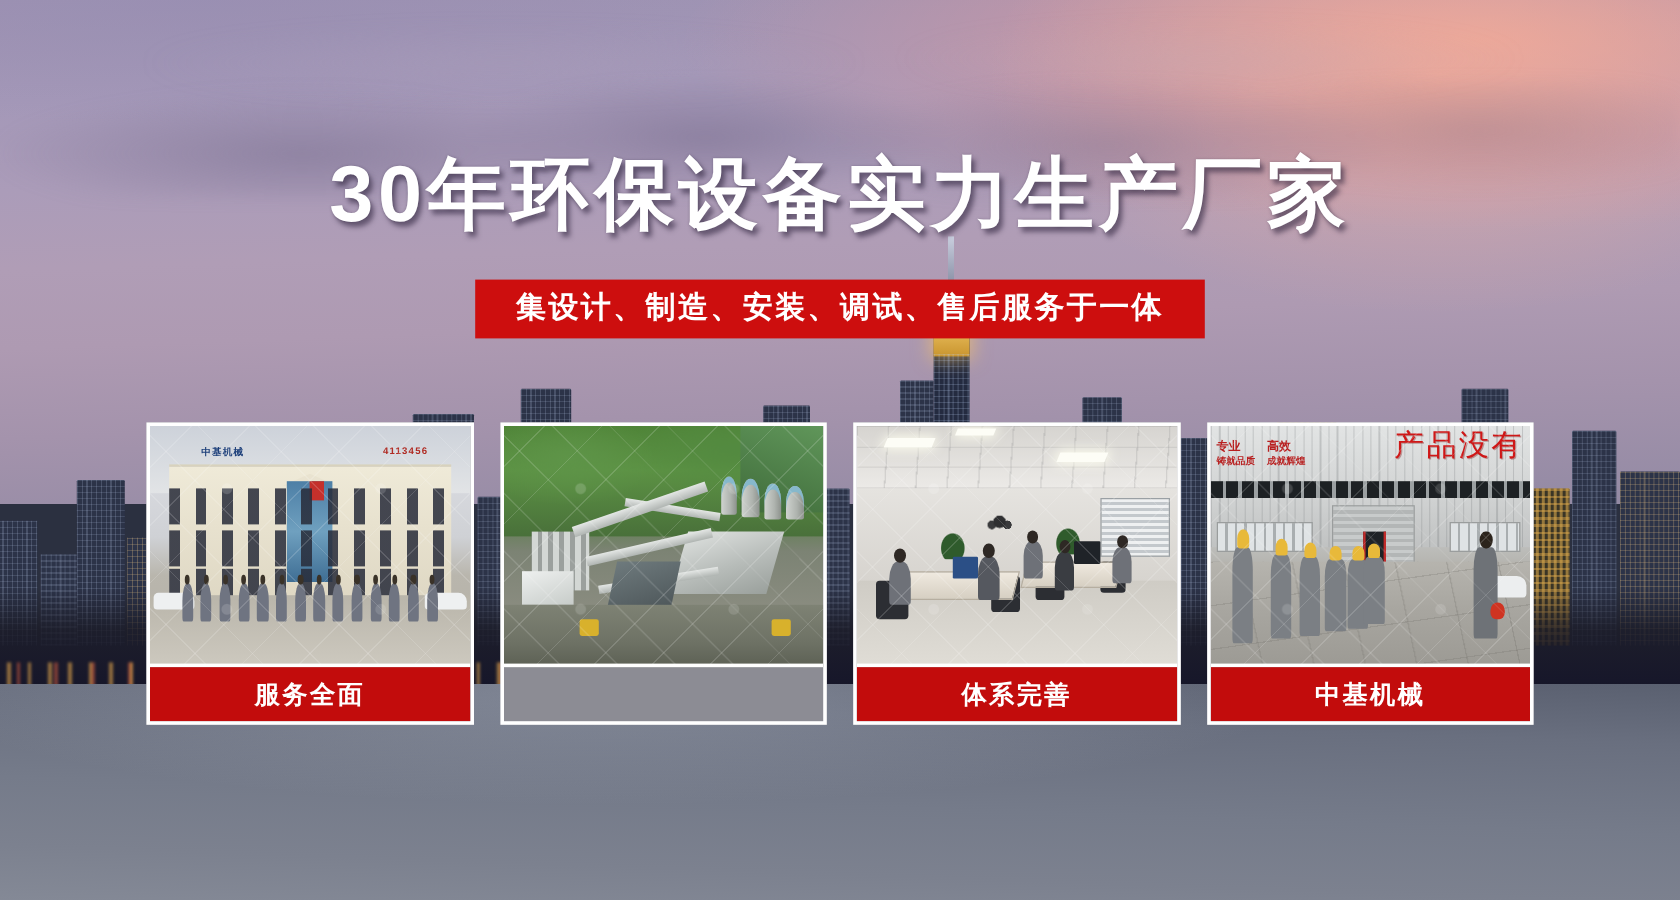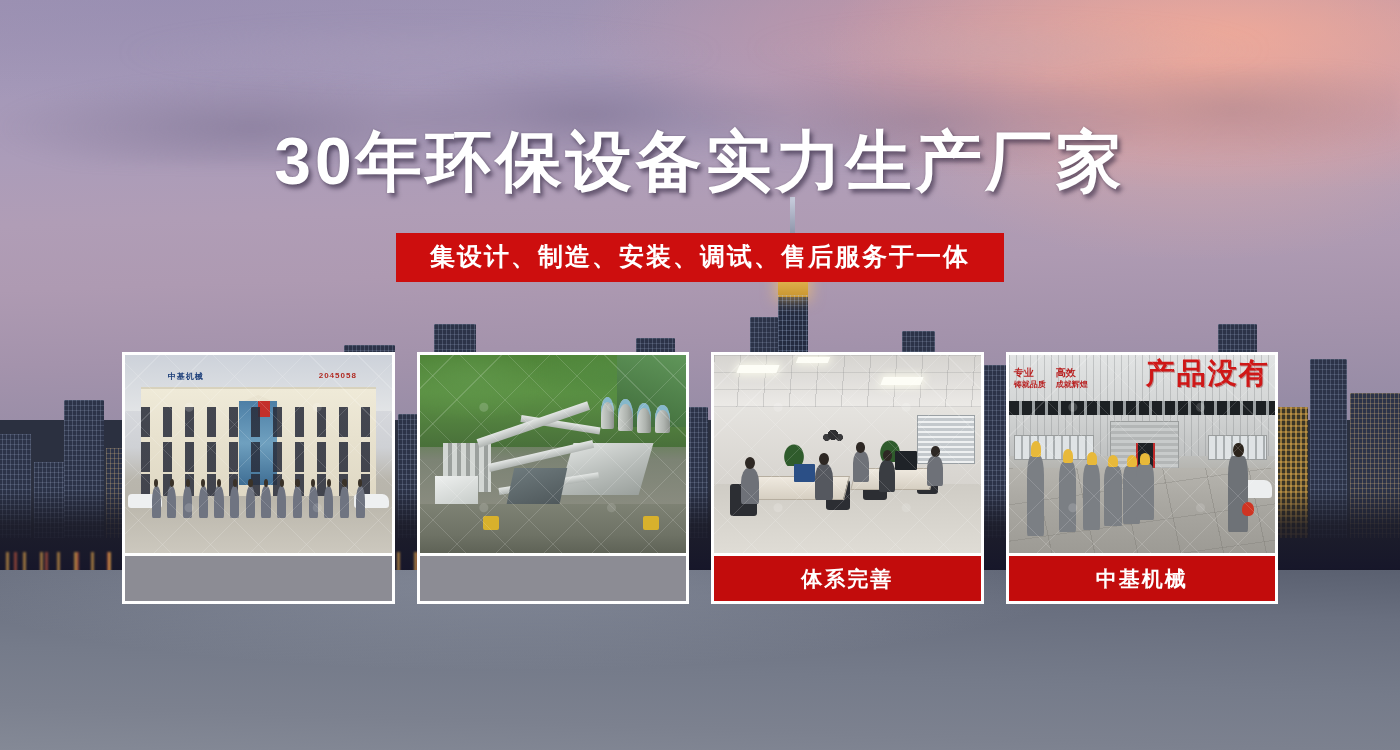--- a/index.html
+++ b/index.html
@@ -307,21 +307,21 @@
 
   
   .p4 { background:linear-gradient(180deg,#d4d6d6 0%, #c8cbcb 40%, #b4b3ae 58%, #a8a6a0 100%); }
   .p4 .fwall {
     position:absolute; left:0; right:0; top:0; height:50%;
     background:
       repeating-linear-gradient(90deg, rgba(120,124,126,.30) 0 1px, rgba(0,0,0,0) 1px 7px),
       linear-gradient(180deg,#e2e4e4 0%, #d2d4d4 55%, #c0c2c2 100%);
   }
   .p4 .bigsign {
-    position:absolute; right:2%; top:2%; font-size:29px; font-weight:700;
+    position:absolute; right:2%; top:2%; font-size:25px; font-weight:400;
     color:#cf1717; letter-spacing:2px; white-space:nowrap; line-height:1;
     text-shadow:1px 1px 0 rgba(120,0,0,.35);
   }
   .p4 .slogans {
     position:absolute; left:2%; top:6%; display:flex; gap:10px; white-space:nowrap;
   }
   .p4 .slg { font-size:8px; color:#b81f1f; font-weight:700; line-height:1.25; text-align:left; }
   .p4 .slg b { display:block; font-size:10px; }
   .p4 .winstrip {
     position:absolute; left:0; right:0; top:23%; height:7%;
@@ -446,21 +446,21 @@
             <div class="tree treeR"></div>
           <div class="bldgmain">
             <div class="pediment"></div>
             <div class="glassctr"></div>
             <div class="flag"></div>
             <div class="floor f1"></div>
               <div class="floor f2"></div>
               <div class="floor f3"></div>
           </div>
           <div class="sign">中基机械</div>
-          <div class="phone">2045058</div>
+          <div class="phone">4113456</div>
           <div class="ground"></div>
           <div class="car carL"></div>
             <div class="car carR"></div>
           <div class="row">
             <div class="person"></div>
               <div class="person"></div>
               <div class="person"></div>
             <div class="person"></div>
               <div class="person"></div>
               <div class="person"></div>
@@ -470,20 +470,21 @@
             <div class="person"></div>
               <div class="person"></div>
               <div class="person"></div>
             <div class="person"></div>
               <div class="person"></div>
           </div>
         </div>
         <div class="wm"></div>
       </div>
       <div class="cap-sep"></div>
+      <div class="caption">服务全面</div>
     </div>
 
     <div class="card">
       <div class="photo">
         <div class="photo-inner p2">
           <div class="green"></div>
             <div class="greenR"></div>
           <div class="silo s4 cap"></div>
             <div class="silo s1 cap"></div>
           <div class="silo s2 cap"></div>

